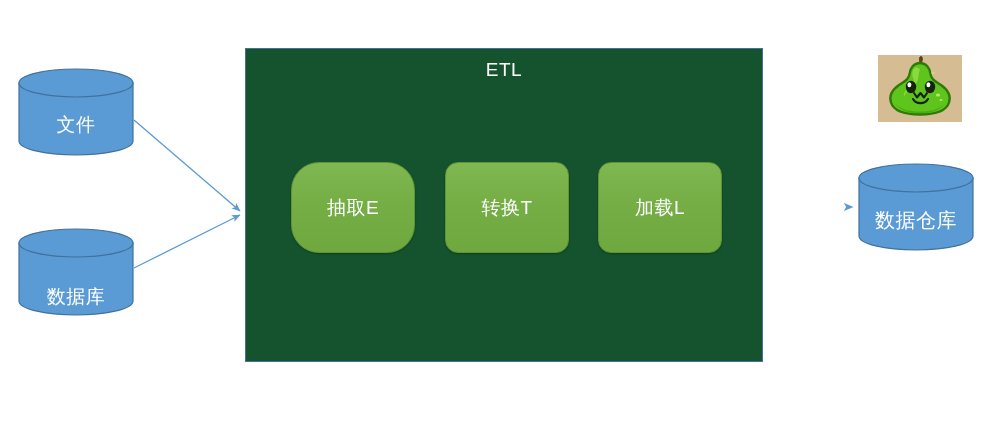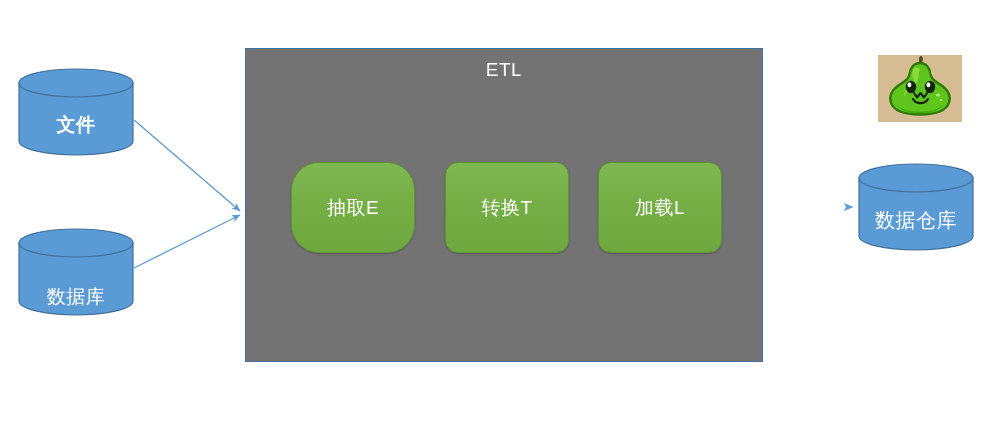--- a/index.html
+++ b/index.html
@@ -40,21 +40,21 @@
     pointer-events: none;
   }
 
   
   #etl-box {
     position: absolute;
     left: 245px;
     top: 48px;
     width: 518px;
     height: 314px;
-    background: #737373;
+    background: #14532d;
     border: 1px solid #41719C;
     box-sizing: border-box;
   }
   #etl-title {
     position: absolute;
     left: 0;
     top: 10px;
     width: 100%;
     text-align: center;
     color: #ffffff;
@@ -129,21 +129,21 @@
       </linearGradient>
     </defs>
 
     <line x1="134" y1="120" x2="240" y2="211" stroke="#5B9BD5" stroke-width="1.3" marker-end="url(#arrowhead)"></line>
 
     <line x1="134" y1="268" x2="240" y2="215" stroke="#5B9BD5" stroke-width="1.3" marker-end="url(#arrowhead)"></line>
 
     <line x1="763" y1="207" x2="853" y2="207" stroke="url(#arrowfade)" stroke-width="1.5" marker-end="url(#arrowhead)"></line>
   </svg>
 
-  <div class="cylinder" id="cyl-file" style="left:18px; top:68px; width:116px; height:88px;font-weight:bold;">
+  <div class="cylinder" id="cyl-file" style="left:18px; top:68px; width:116px; height:88px;">
     <svg width="116" height="88" viewBox="0 0 116 88">
       <path d="M1,15 L1,73 A57,14 0 0 0 115,73 L115,15 Z" fill="#5B9BD5" stroke="#41719C" stroke-width="1.2"></path>
       <ellipse cx="58" cy="15" rx="57" ry="14" fill="#5B9BD5" stroke="#41719C" stroke-width="1.2"></ellipse>
     </svg>
     <div class="cyl-label" style="top:44px;">文件</div>
   </div>
 
   <div class="cylinder" id="cyl-database" style="left:18px; top:228px; width:116px; height:88px;">
     <svg width="116" height="88" viewBox="0 0 116 88">
       <path d="M1,15 L1,73 A57,14 0 0 0 115,73 L115,15 Z" fill="#5B9BD5" stroke="#41719C" stroke-width="1.2"></path>

